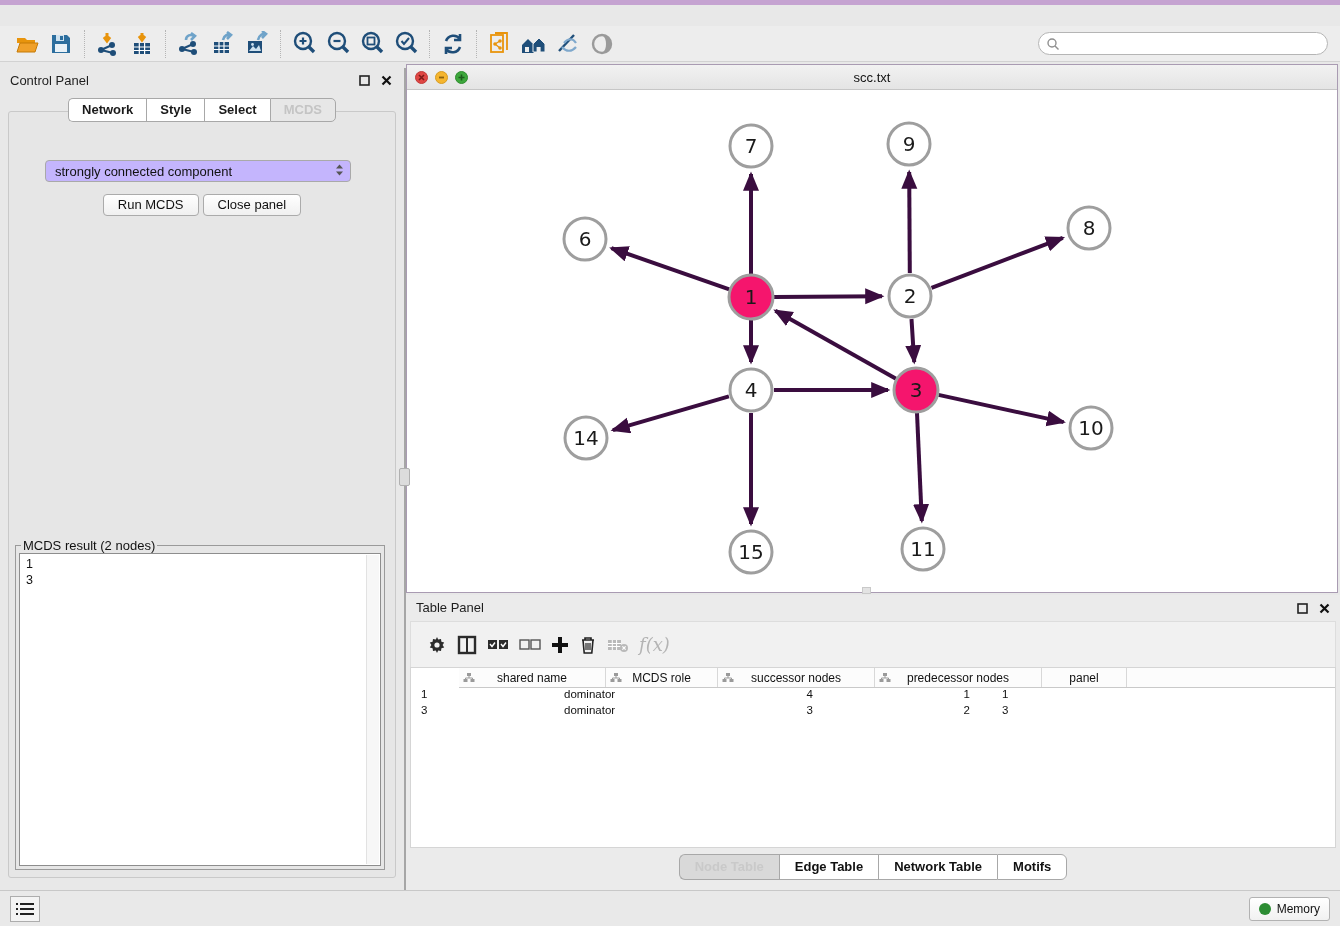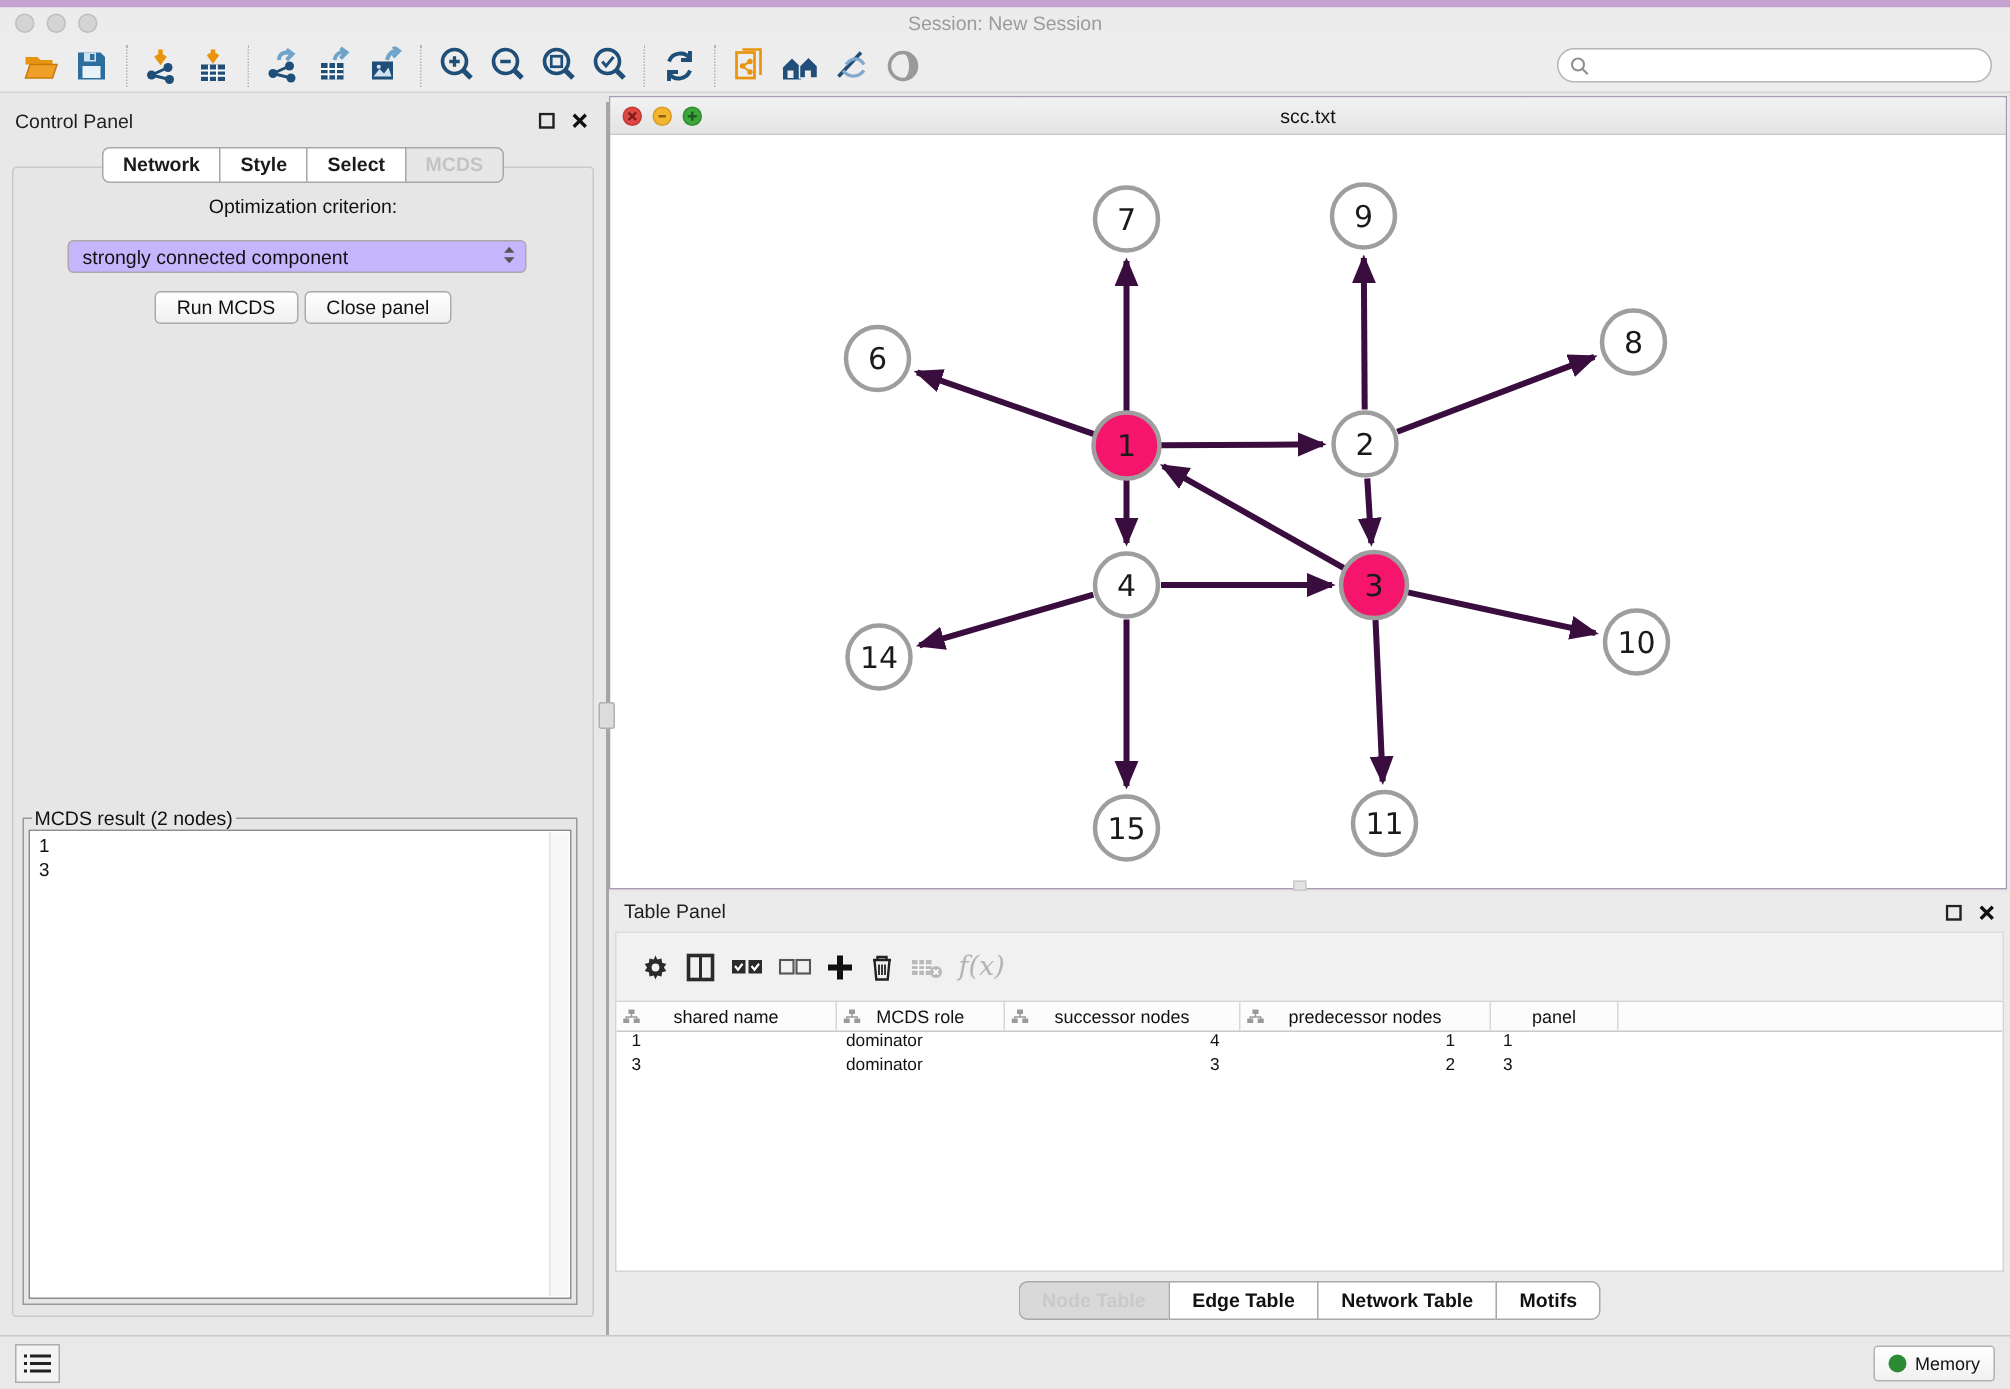--- a/index.html
+++ b/index.html
@@ -54,21 +54,21 @@
   .net-title { position:absolute; left:0; right:0; text-align:center; font-size:13px; color:#111; }
   .net-canvas { position:relative; width:100%; height:502px; background:#fff; }
   .graph-handle-bottom { position:absolute; left:455px; bottom:-2px; width:9px; height:7px; background:#e3e3e3; border:1px solid #c9c9c9; }
 
   
   .table-panel { position:absolute; left:406px; top:595px; width:934px; height:295px; background:#ebebeb; }
   .tp-toolbar { position:absolute; left:4px; right:4px; top:26px; height:46px; background:#f1f1f1; border:1px solid #ddd; border-bottom:none; display:flex; align-items:center; padding-left:16px; gap:10px; }
   .tp-ic { display:flex; align-items:center; justify-content:center; }
   .fx { font-family:"DejaVu Serif",serif; font-style:italic; font-size:18px; color:#b4b4b4; }
   .tp-table { position:absolute; left:4px; right:4px; top:72px; bottom:42px; background:#fff; border:1px solid #d5d5d5; overflow:hidden; }
-  .t-header { display:flex; height:20px; background:#fcfcfc; border-bottom:1px solid #c9c9c9; }
+  .t-header { display:flex; height:20px; background:#fcfcfc; border-bottom:1px solid #c9c9c9;margin-left:48px; }
   .t-hcell { position:relative; display:flex; align-items:center; justify-content:center; border-right:1px solid #d8d8d8; font-size:12px; color:#111; }
   .t-hcell .sort-ic { position:absolute; left:4px; top:4px; }
   .t-row { display:flex; height:16px; font-size:11.5px; color:#111; }
   .t-cell { overflow:hidden; white-space:nowrap; }
   .c0 { width:147px; padding-left:10px; }
   .c1 { width:112px; padding-left:6px; }
   .c2 { width:157px; text-align:right; padding-right:14px; }
   .c3 { width:167px; text-align:right; padding-right:24px; }
   .c4 { width:85px; padding-left:8px; }
   .tp-tabs { position:absolute; left:0; right:0; bottom:10px; display:flex; justify-content:center; }
@@ -82,28 +82,20 @@
   .menu-btn { position:absolute; left:10px; top:5px; width:30px; height:26px; background:#f4f4f4; border:1px solid #adadad; display:flex; align-items:center; justify-content:center; }
   .memory-btn { position:absolute; right:10px; top:6px; height:24px; background:linear-gradient(#fff,#f1f1f1); border:1px solid #b2b2b2; border-radius:3px; display:flex; align-items:center; padding:0 9px; gap:6px; font-size:12px; color:#111; }
   .memory-dot { width:12px; height:12px; border-radius:50%; background:#2c8c33; }
 </style>
 </head>
 <body>
 
 <div class="app">
 
   <div class="accent-strip"></div>
-  <div class="titlebar">
-    <div class="traffic">
-      <div class="dot"></div>
-      <div class="dot"></div>
-      <div class="dot"></div>
-    </div>
-    <div class="win-title">Session: New Session</div>
-  </div>
 
   <div class="toolbar">
     <div class="tb-btn">
       <svg width="26" height="26" viewBox="0 0 26 26">
           <path d="M3 7 h8 l2 2 h8 v3 H3z" fill="#e8940c"></path>
           <path d="M3 21 L6 12 h18 l-3 9z" fill="#f0a029" stroke="#c57b07" stroke-width="1"></path>
         </svg>
     </div>
     <div class="tb-btn">
       <svg width="26" height="26" viewBox="0 0 26 26">
@@ -245,21 +237,20 @@
           </svg>
         </span>
     </div>
     <div class="cp-tabs">
       <div class="cp-tab">Network</div>
       <div class="cp-tab">Style</div>
       <div class="cp-tab">Select</div>
       <div class="cp-tab sel">MCDS</div>
     </div>
     <div class="cp-body">
-      <div class="opt-label">Optimization criterion:</div>
       <div class="select-box">
         <span>strongly connected component</span>
         <span class="chev">
           <svg width="9" height="14" viewBox="0 0 9 14">
               <path d="M1 5.5 L4.5 1.5 L8 5.5z" fill="#555"></path>
               <path d="M1 8.5 L4.5 12.5 L8 8.5z" fill="#555"></path>
             </svg>
         </span>
       </div>
       <div class="cp-buttons">

